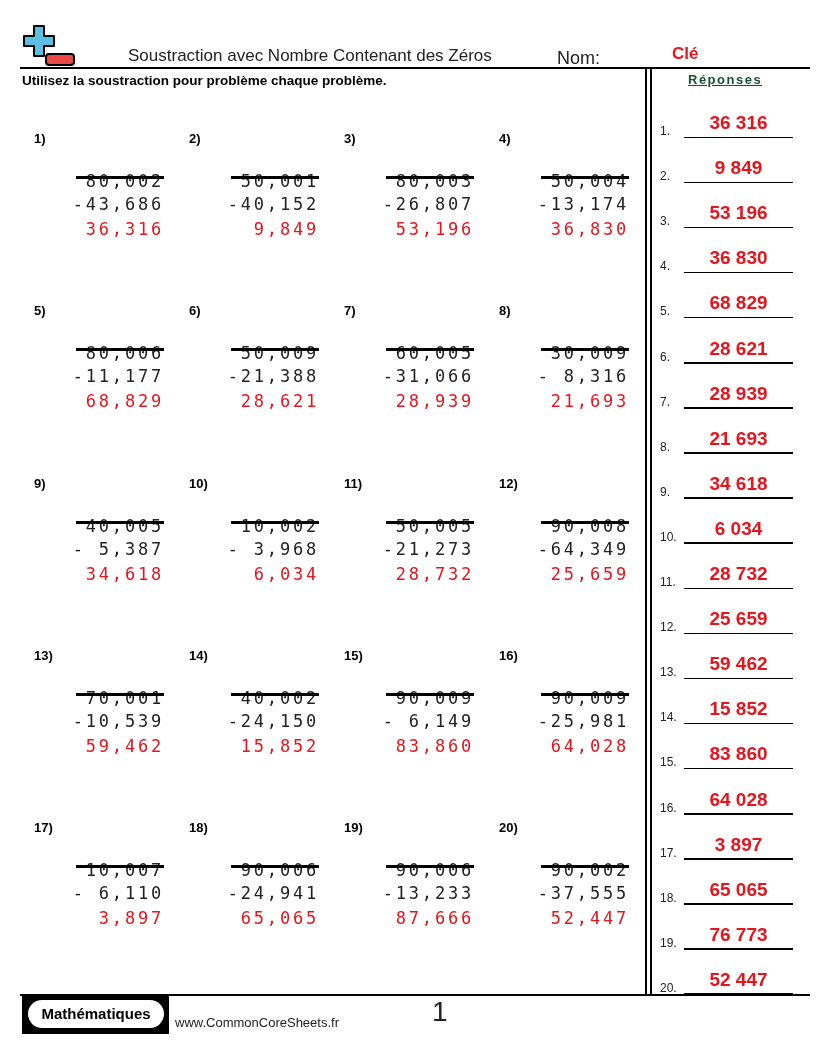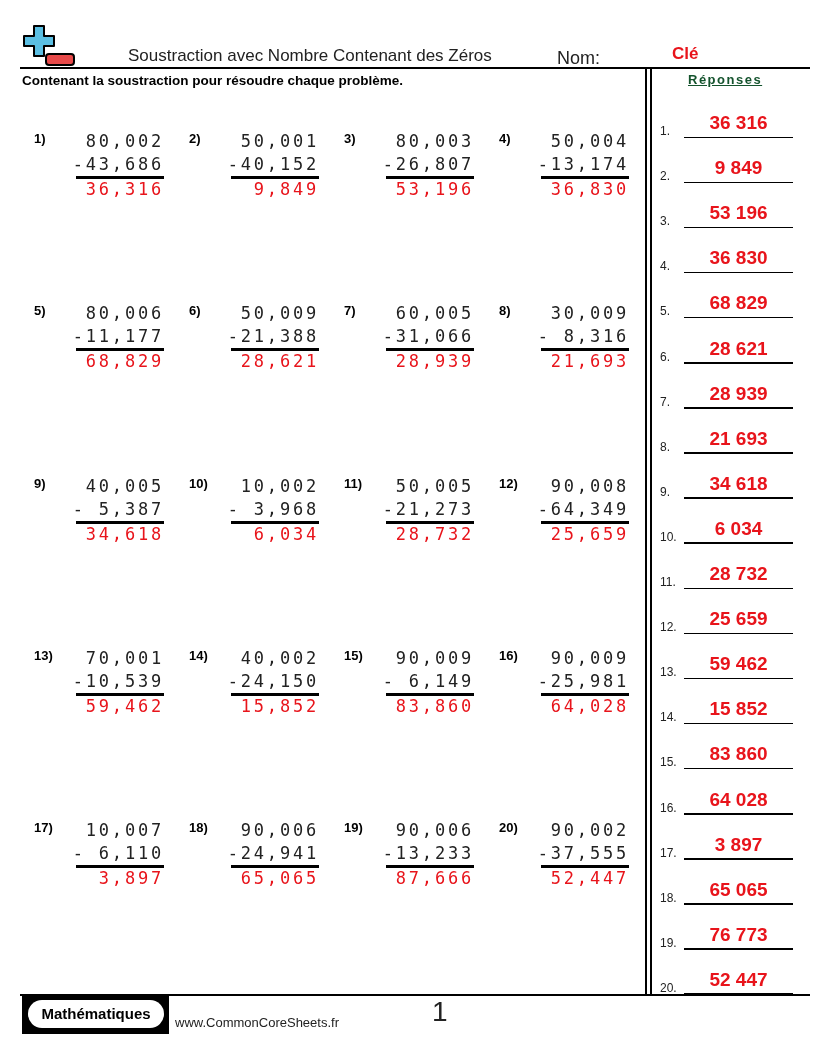--- a/index.html
+++ b/index.html
@@ -14,21 +14,21 @@
 
   .instructions { position: absolute; left: 22px; top: 73px; font-size: 13.5px; font-weight: bold; }
 
   .vdiv1 { position: absolute; left: 645px; top: 69px; width: 2px; height: 925px; background: #000; }
   .vdiv2 { position: absolute; left: 650px; top: 69px; width: 2px; height: 925px; background: #000; }
 
   .answers-head { position: absolute; left: 688px; top: 72px; font-size: 13px; font-weight: bold; letter-spacing: 1.5px; text-decoration: underline; color: #14532d; }
 
   .problem { position: absolute; width: 130px; height: 90px; }
   .p-num { position: absolute; left: 0; top: 0; font-size: 13px; font-weight: bold; }
-  .p-line { position: absolute; right: 0; font-family: "DejaVu Sans Mono", monospace; font-size: 17px; letter-spacing: 2.8px; white-space: pre; color: #222; text-align: right; }
+  .p-line { position: absolute; right: 0; font-family: "DejaVu Sans Mono", monospace; font-size: 17px; letter-spacing: 2.8px; white-space: pre; color: #222; text-align: right; margin-top: 40px; }
   .p-top { top: 0; }
   .p-bot { top: 23px; }
   .p-bar { position: absolute; right: 0; top: 45px; width: 88px; height: 3px; background: #000; }
   .p-ans { top: 48px; color: #e8141b; }
 
   .ans-row { position: absolute; left: 660px; width: 135px; height: 40px; }
   .ans-idx { position: absolute; left: 0; bottom: 2px; font-size: 12px; color: #222; }
   .ans-line { position: absolute; left: 24px; right: 2px; bottom: 2px; height: 1.5px; background: #000; }
   .ans-val { position: absolute; left: 24px; right: 2px; bottom: 6px; text-align: center; font-size: 19px; font-weight: bold; color: #e8141b; }
 
@@ -47,21 +47,21 @@
 <body>
 
 <svg class="logo" viewBox="0 0 56 44">
   <path d="M12 2 h10 v10 h10 v10 h-10 v10 h-10 v-10 h-10 v-10 h10 z" fill="#5bbfe3" stroke="#000" stroke-width="2" stroke-linejoin="round"></path>
   <rect x="24" y="30" width="28" height="11" rx="3" fill="#e84a4a" stroke="#000" stroke-width="2"></rect>
 </svg>
 <div class="title">Soustraction avec Nombre Contenant des Zéros</div>
 <div class="name-label">Nom:</div>
 <div class="name-value">Clé</div>
 <div class="top-rule"></div>
-<div class="instructions">Contenant la soustraction pour résoudre chaque problème.</div>
+<div class="instructions">Utilisez la soustraction pour problème chaque problème.</div>
 
 <div class="vdiv1"></div>
 <div class="vdiv2"></div>
 
 <div class="answers-head">Réponses</div>
 
 <div id="problems">
     <div class="problem" style="left: 34px; top: 131px;">
       <span class="p-num">1)</span>
       <span class="p-line p-top">80,002</span>

